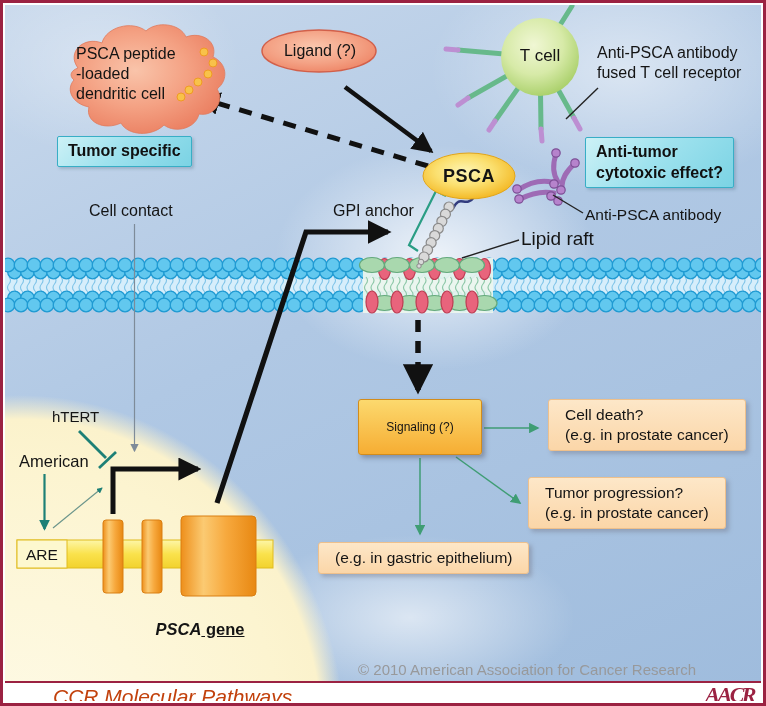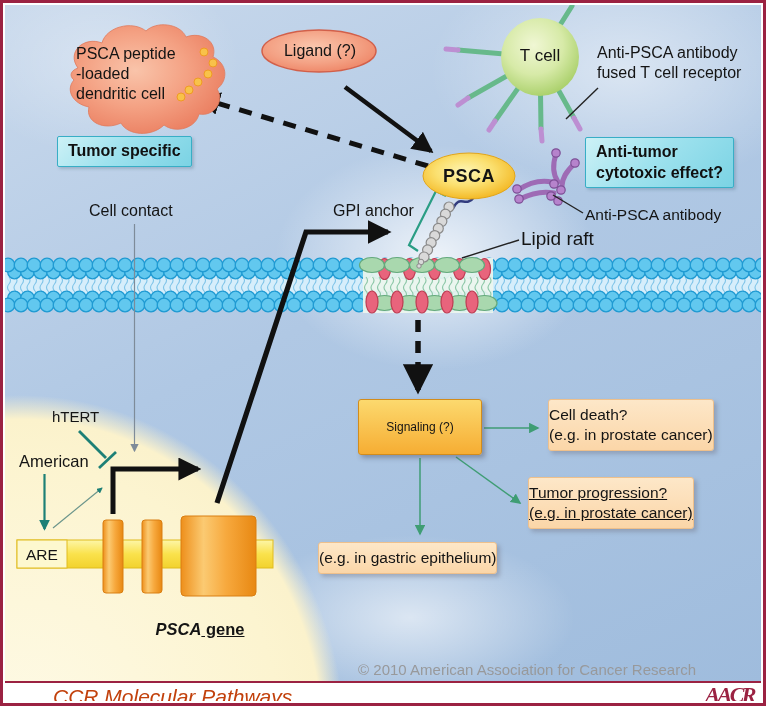--- a/index.html
+++ b/index.html
@@ -18,21 +18,21 @@
   .center{text-align:center;white-space:normal;}
   .cyanbox{position:absolute;background:linear-gradient(135deg,#cdf1f6 0%,#9fe2ee 45%,#7bd3e4 100%);
       border:1.6px solid #38aec6;border-radius:2px;padding:4px 10px;font-size:16px;line-height:20.5px;
       color:#101010;box-shadow:2px 2px 3px rgba(50,90,110,.25);white-space:nowrap;font-weight:bold;}
   .sigbox{position:absolute;left:358px;top:399px;width:124px;height:56px;box-sizing:border-box;
       background:linear-gradient(180deg,#fcd96e 0%,#f6ad33 100%);border:1.5px solid #d28c1c;border-radius:3px;
       box-shadow:3px 3px 5px rgba(80,80,95,.45);display:flex;align-items:center;justify-content:center;
       font-size:12px;color:#141414;}
   .outbox{position:absolute;background:linear-gradient(180deg,#fde7c8 0%,#fbd6a8 100%);
       border:1px solid #eec08c;border-radius:3px;box-shadow:3px 3px 4px rgba(110,110,125,.4);
-      padding:5px 0;font-size:15.5px;line-height:20px;color:#141414;white-space:nowrap;}
+      padding:5px 16px;font-size:15.5px;line-height:20px;color:#141414;white-space:nowrap;}
   .copyright{position:absolute;right:18px;top:661px;font-size:15px;color:#98999b;}
   .footer{position:absolute;left:0;top:681px;width:766px;height:25px;background:#ffffff;border-top:2px solid #9b2242;}
   .ccr{position:absolute;left:16px;top:2px;font-style:italic;font-size:21px;color:#c2410c;margin-left:37px;}
   .aacr{position:absolute;right:12px;top:-1px;font-family:"Liberation Serif",serif;font-style:italic;font-weight:bold;
       font-size:22px;color:#9b2242;letter-spacing:-2.5px;}
   .psca-big{font-weight:bold;font-size:18px;letter-spacing:.5px;}
   .it{font-style:italic;font-weight:bold;}
   .b{font-weight:bold;text-decoration:underline;}
 </style>
 </head>
@@ -635,21 +635,21 @@
    <div class="lbl" style="left:52px;top:407px;font-size:15px;">hTERT</div>
    <div class="lbl" style="left:19px;top:451px;font-size:16.5px;">American</div>
    <div class="lbl" style="left:26px;top:545px;font-size:15.5px;">ARE</div>
    <div class="lbl center" style="left:125px;top:619px;width:150px;font-size:16.5px;"><span class="it">PSCA</span><span class="b"> gene</span></div>
 
    <div class="sigbox">Signaling (?)</div>
    <div class="outbox" style="left:548px;top:399px;">
      <div>Cell death?</div>
      <div>(e.g. in prostate cancer)</div>
    </div>
-   <div class="outbox" style="left:528px;top:477px;text-decoration:underline;">
+   <div class="outbox" style="left:528px;top:477px;">
      <div>Tumor progression?</div>
      <div>(e.g. in prostate cancer)</div>
    </div>
    <div class="outbox" style="left:318px;top:542px;">
      <div>(e.g. in gastric epithelium)</div>
    </div>
 
    <div class="copyright">© 2010 American Association for Cancer Research</div>
    <div class="footer">
      <div class="ccr">CCR Molecular Pathways</div>

